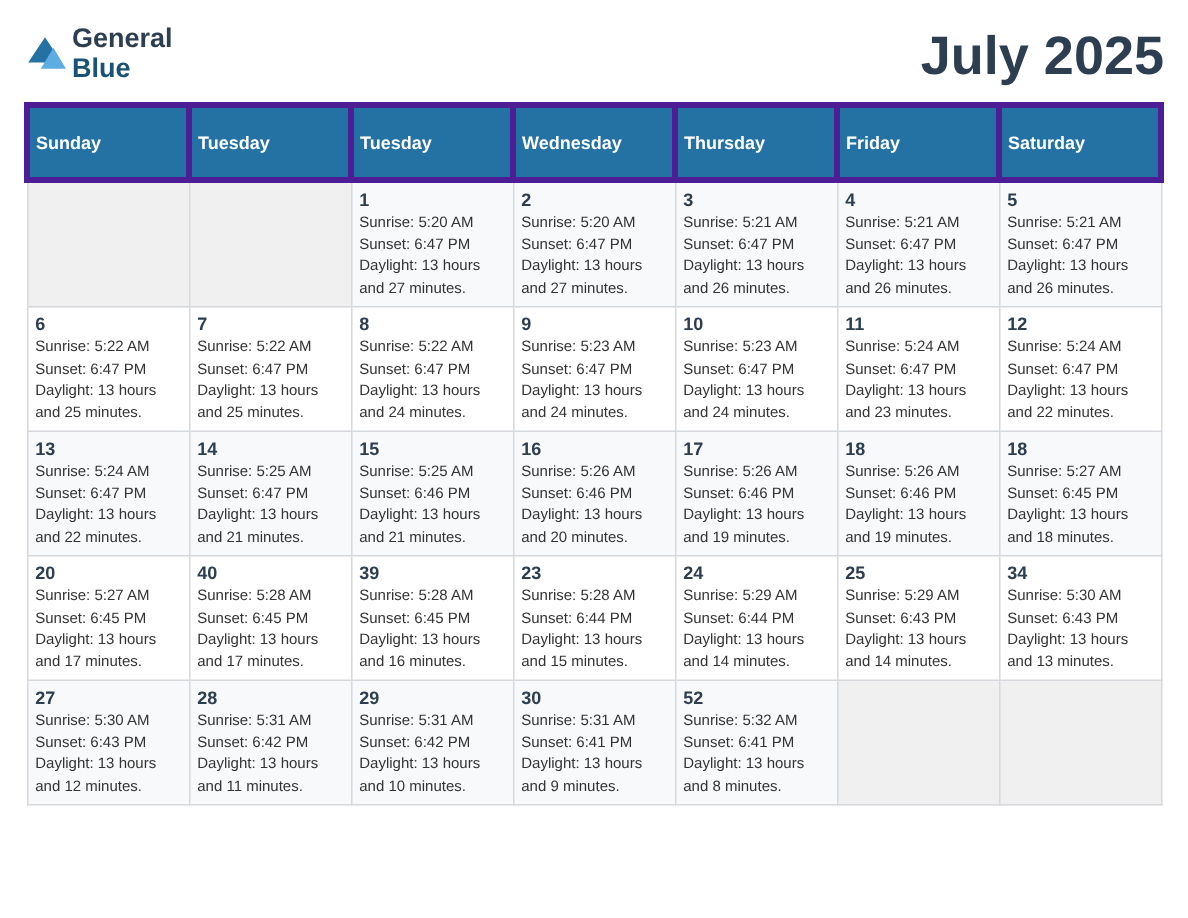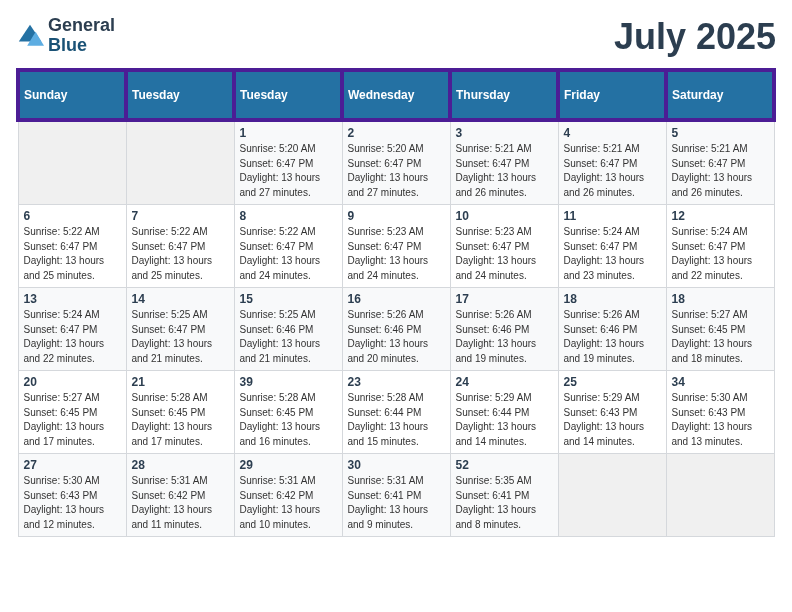--- a/index.html
+++ b/index.html
@@ -246,21 +246,21 @@
         </td>
       </tr>
       <tr>
         <td>
           <span class="day-num">20</span>
           <div class="day-info" style="white-space: pre-line;">Sunrise: 5:27 AM
 Sunset: 6:45 PM
 Daylight: 13 hours and 17 minutes.</div>
         </td>
         <td>
-          <span class="day-num">21</span>
+          <span class="day-num">40</span>
           <div class="day-info" style="white-space: pre-line;">Sunrise: 5:28 AM
 Sunset: 6:45 PM
 Daylight: 13 hours and 17 minutes.</div>
         </td>
         <td>
           <span class="day-num">39</span>
           <div class="day-info" style="white-space: pre-line;">Sunrise: 5:28 AM
 Sunset: 6:45 PM
 Daylight: 13 hours and 16 minutes.</div>
         </td>
@@ -309,21 +309,21 @@
 Daylight: 13 hours and 10 minutes.</div>
         </td>
         <td>
           <span class="day-num">30</span>
           <div class="day-info" style="white-space: pre-line;">Sunrise: 5:31 AM
 Sunset: 6:41 PM
 Daylight: 13 hours and 9 minutes.</div>
         </td>
         <td>
           <span class="day-num">52</span>
-          <div class="day-info" style="white-space: pre-line;">Sunrise: 5:35 AM
+          <div class="day-info" style="white-space: pre-line;">Sunrise: 5:32 AM
 Sunset: 6:41 PM
 Daylight: 13 hours and 8 minutes.</div>
         </td>
         <td class="empty-cell"></td>
         <td class="empty-cell"></td>
       </tr>
     </tbody>
 </table>
 
 </body></html>

